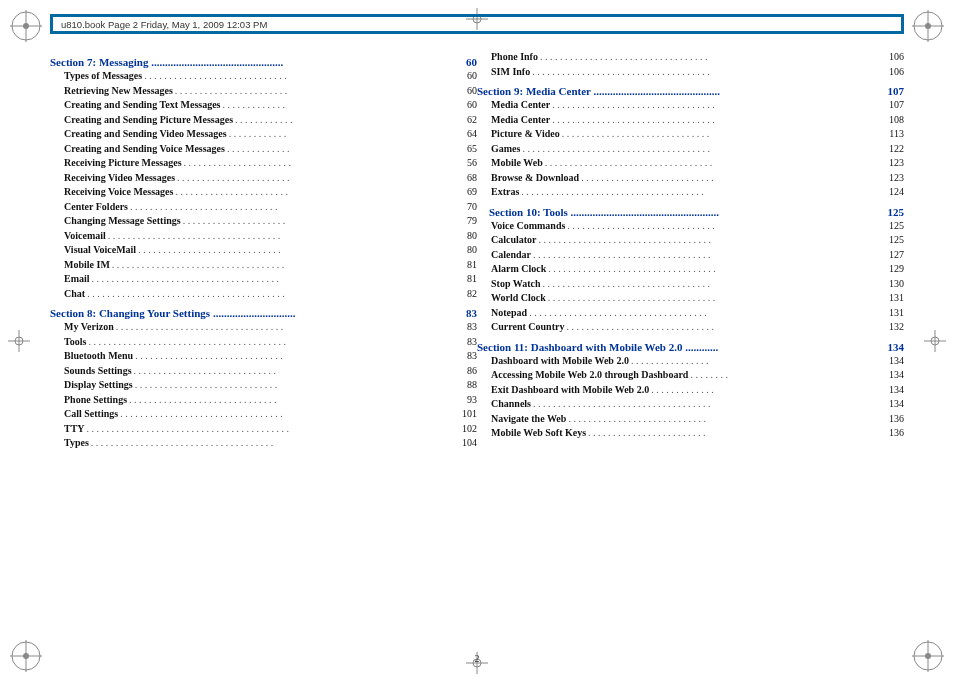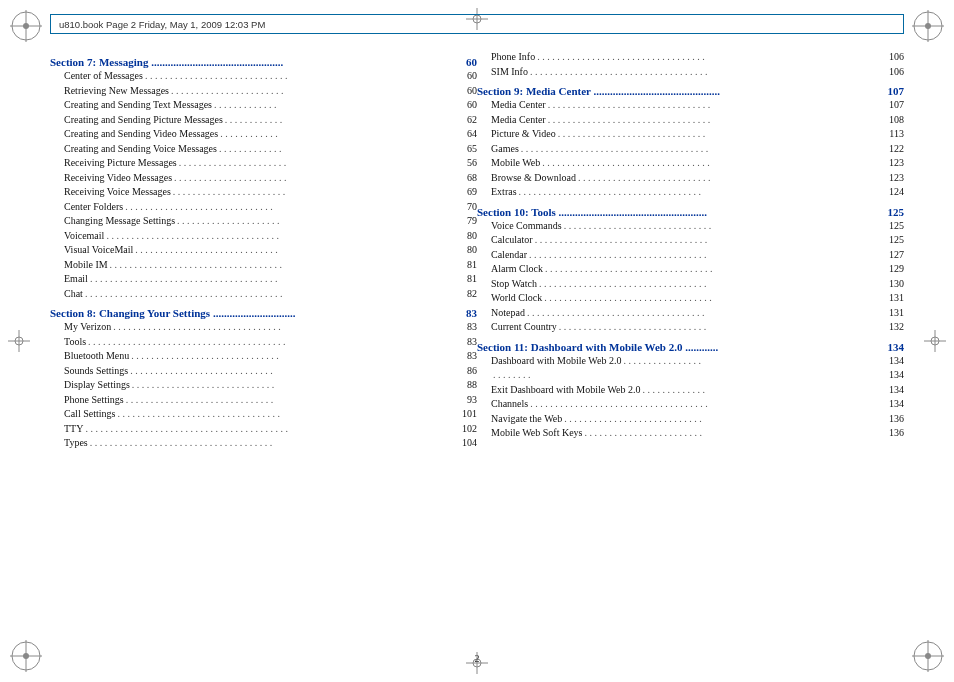--- a/index.html
+++ b/index.html
@@ -31,21 +31,21 @@
     .corner-bl { bottom: 8px; left: 8px; }
     .corner-br { bottom: 8px; right: 8px; }
 
     .header-bar {
       position: absolute;
       top: 14px;
       left: 50px;
       right: 50px;
       display: flex;
       align-items: center;
-      border: 1px solid #0369a1;
+      border: 3px solid #0369a1;
       padding: 2px 8px;
       font-size: 9.5px;
       font-family: Arial, sans-serif;
       color: #333;
       height: 20px;
     }
 
     .content {
       position: absolute;
       top: 48px;
@@ -75,20 +75,21 @@
     .toc-item {
       display: flex;
       align-items: baseline;
       font-size: 10px;
       line-height: 1.45;
       padding-left: 14px;
     }
     .toc-item .item-label {
       white-space: nowrap;
       flex-shrink: 0;
+      font-weight: bold;
     }
     .toc-item .dots {
       flex: 1;
       overflow: hidden;
       margin: 0 2px;
       color: #555;
       font-size: 10px;
       letter-spacing: 0px;
     }
     .toc-item .page-num {
@@ -192,21 +193,21 @@
 
   <div class="content">
 
     <div class="col-left">
 
       <div class="toc-section-heading">
         <span>Section 7:   Messaging ................................................</span>
         <span class="page-num">60</span>
       </div>
       <div class="toc-item">
-          <span class="item-label">Center of Messages</span>
+          <span class="item-label">Types of Messages</span>
           <span class="dots">  . . . . . . . . . . . . . . . . . . . . . . . . . . . . .</span>
           <span class="page-num">60</span>
         </div>
       <div class="toc-item">
           <span class="item-label">Retrieving New Messages</span>
           <span class="dots">  . . . . . . . . . . . . . . . . . . . . . . .</span>
           <span class="page-num">60</span>
         </div>
       <div class="toc-item">
           <span class="item-label">Creating and Sending Text Messages</span>
@@ -377,21 +378,21 @@
           <span class="item-label">Browse &amp; Download</span>
           <span class="dots">  . . . . . . . . . . . . . . . . . . . . . . . . . . .</span>
           <span class="page-num">123</span>
         </div>
       <div class="toc-item">
           <span class="item-label">Extras</span>
           <span class="dots">  . . . . . . . . . . . . . . . . . . . . . . . . . . . . . . . . . . . . .</span>
           <span class="page-num">124</span>
         </div>
 
-      <div class="toc-section-heading" style="margin-top:6px;">
+      <div class="toc-section-heading" style="margin-top:6px;margin-left:12px;">
         <span>Section 10:   Tools ......................................................</span>
         <span class="page-num">125</span>
       </div>
       <div class="toc-item">
           <span class="item-label">Voice Commands</span>
           <span class="dots">  . . . . . . . . . . . . . . . . . . . . . . . . . . . . . .</span>
           <span class="page-num">125</span>
         </div>
       <div class="toc-item">
           <span class="item-label">Calculator</span>
@@ -432,20 +433,21 @@
       <div class="toc-section-heading" style="margin-top:6px;">
         <span>Section 11:   Dashboard with Mobile Web 2.0  ............</span>
         <span class="page-num">134</span>
       </div>
       <div class="toc-item">
           <span class="item-label">Dashboard with Mobile Web 2.0</span>
           <span class="dots">  . . . . . . . . . . . . . . . .</span>
           <span class="page-num">134</span>
         </div>
       <div class="toc-item">
+          <span class="item-label">Accessing Mobile Web 2.0 through Dashboard</span>
           <span class="dots">  . . . . . . . .</span>
           <span class="page-num">134</span>
         </div>
       <div class="toc-item">
           <span class="item-label">Exit Dashboard with Mobile Web 2.0</span>
           <span class="dots">  . . . . . . . . . . . . .</span>
           <span class="page-num">134</span>
         </div>
       <div class="toc-item">
           <span class="item-label">Channels</span>

